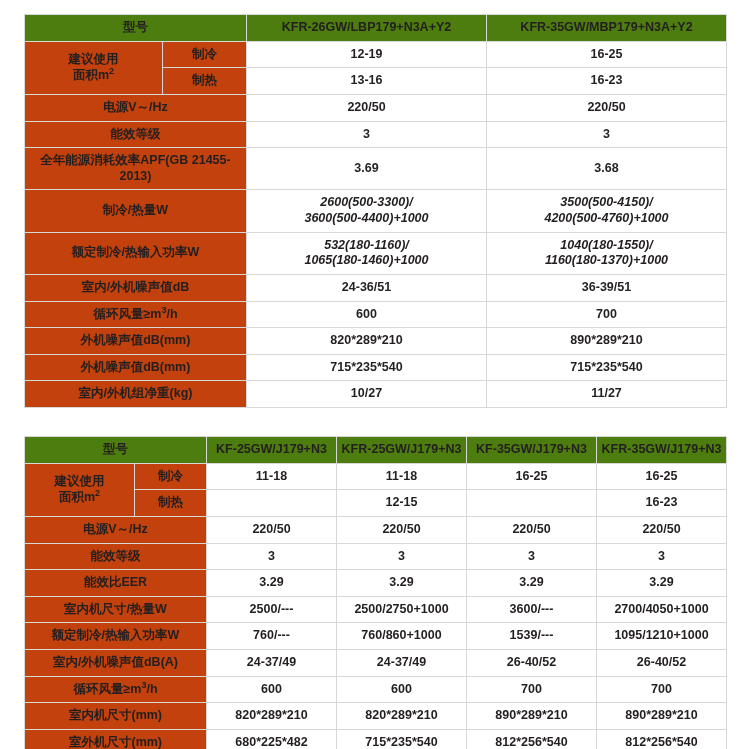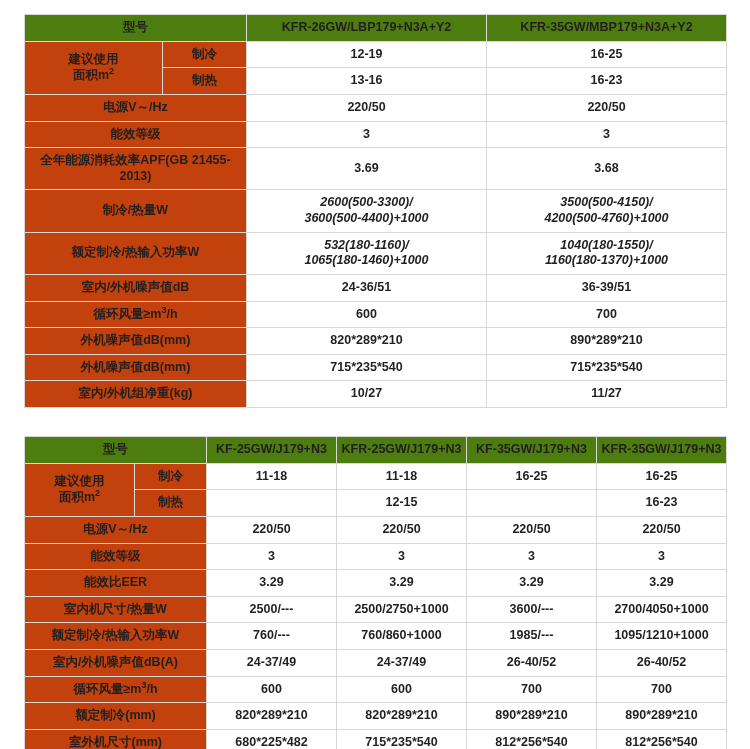--- a/index.html
+++ b/index.html
@@ -213,41 +213,41 @@
         <td class="label" colspan="2">室内机尺寸/热量W</td>
         <td class="value">2500/---</td>
         <td class="value">2500/2750+1000</td>
         <td class="value">3600/---</td>
         <td class="value">2700/4050+1000</td>
       </tr>
       <tr>
         <td class="label" colspan="2">额定制冷/热输入功率W</td>
         <td class="value">760/---</td>
         <td class="value">760/860+1000</td>
-        <td class="value">1985/---</td>
+        <td class="value">1539/---</td>
         <td class="value">1095/1210+1000</td>
       </tr>
       <tr>
         <td class="label" colspan="2">室内/外机噪声值dB(A)</td>
         <td class="value">24-37/49</td>
         <td class="value">24-37/49</td>
         <td class="value">26-40/52</td>
         <td class="value">26-40/52</td>
       </tr>
       <tr>
         <td class="label" colspan="2">
           循环风量≥m<span class="sup">3</span>/h
         </td>
         <td class="value">600</td>
         <td class="value">600</td>
         <td class="value">700</td>
         <td class="value">700</td>
       </tr>
       <tr>
-        <td class="label" colspan="2">额定制冷(mm)</td>
+        <td class="label" colspan="2">室内机尺寸(mm)</td>
         <td class="value">820*289*210</td>
         <td class="value">820*289*210</td>
         <td class="value">890*289*210</td>
         <td class="value">890*289*210</td>
       </tr>
       <tr>
         <td class="label" colspan="2">室外机尺寸(mm)</td>
         <td class="value">680*225*482</td>
         <td class="value">715*235*540</td>
         <td class="value">812*256*540</td>

